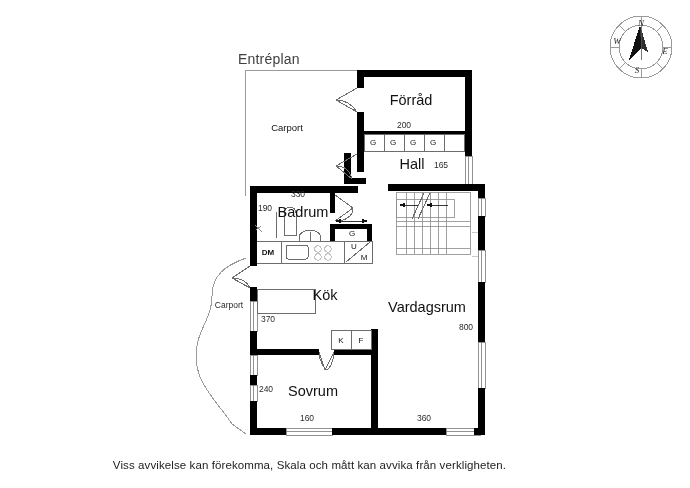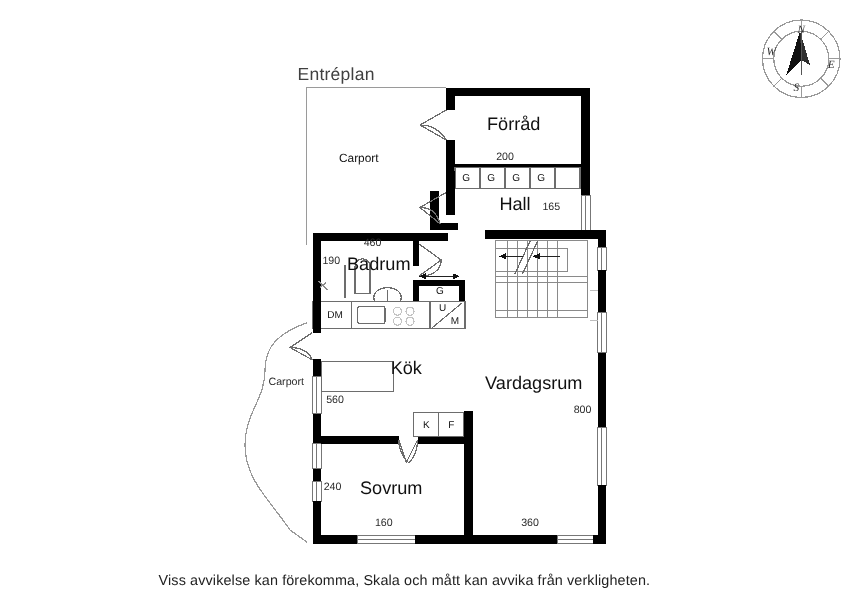--- a/index.html
+++ b/index.html
@@ -25,21 +25,21 @@
     position: absolute;
     left: 238px;
     top: 51px;
     font-size: 14px;
     color: #404040;
     letter-spacing: 0.2px;
     white-space: nowrap;
   }
   .footer-note {
     position: absolute;
-    left: 18px;
+    left: 4px;
     top: 459px;
     width: 611px;
     text-align: center;
     font-size: 11.5px;
     color: #222;
     letter-spacing: 0.1px;
   }
   
   #plan-svg {
     position: absolute;
@@ -330,34 +330,34 @@
   <div class="room-label big" style="left:427px; top:307px;" data-name="room-label-vardagsrum">Vardagsrum</div>
   <div class="room-label big" style="left:313px; top:391px;" data-name="room-label-sovrum">Sovrum</div>
   <div class="room-label small" style="left:229px; top:305px;" data-name="room-label-uteplats">Carport</div>
 
   <style>
     [data-name="room-label-carport"] { font-size: 9.5px !important; }
   </style>
 
   <div class="dim-label" style="left:404px; top:125px;" data-name="dim-forrad-300">200</div>
   <div class="dim-label" style="left:441px; top:165px;" data-name="dim-hall-165">165</div>
-  <div class="dim-label" style="left:298px; top:194px;" data-name="dim-badrum-250">460</div>
+  <div class="dim-label" style="left:298px; top:194px;" data-name="dim-badrum-250">330</div>
   <div class="dim-label" style="left:265px; top:208px;" data-name="dim-badrum-190">190</div>
-  <div class="dim-label" style="left:268px; top:319px;" data-name="dim-kok-370">560</div>
+  <div class="dim-label" style="left:268px; top:319px;" data-name="dim-kok-370">370</div>
   <div class="dim-label" style="left:466px; top:327px;" data-name="dim-vardagsrum-800">800</div>
   <div class="dim-label" style="left:266px; top:389px;" data-name="dim-sovrum-240">240</div>
   <div class="dim-label" style="left:307px; top:418px;" data-name="dim-sovrum-390">160</div>
   <div class="dim-label" style="left:424px; top:418px;" data-name="dim-vardagsrum-360">360</div>
 
   <div class="cab-label" style="left:373px; top:142px;" data-name="closet-g-1">G</div>
   <div class="cab-label" style="left:393px; top:142px;" data-name="closet-g-2">G</div>
   <div class="cab-label" style="left:413px; top:142px;" data-name="closet-g-3">G</div>
   <div class="cab-label" style="left:433px; top:142px;" data-name="closet-g-4">G</div>
   <div class="cab-label" style="left:352px; top:233px;" data-name="closet-g-bad">G</div>
-  <div class="cab-label" style="left:268px; top:252px;" data-name="appliance-dm">DM</div>
+  <div class="cab-label" style="left:268px; top:252px;font-weight:bold;" data-name="appliance-dm">DM</div>
   <div class="cab-label" style="left:354px; top:246px;" data-name="appliance-u">U</div>
   <div class="cab-label" style="left:364px; top:257px;" data-name="appliance-m">M</div>
   <div class="cab-label" style="left:341px; top:340px;" data-name="appliance-k">K</div>
   <div class="cab-label" style="left:361px; top:340px;" data-name="appliance-f">F</div>
 
   <div class="compass-label" style="left:641px; top:23px;" data-name="compass-north-label">N</div>
   <div class="compass-label" style="left:665px; top:51px;" data-name="compass-east-label">E</div>
   <div class="compass-label" style="left:637px; top:70px;" data-name="compass-south-label">S</div>
   <div class="compass-label" style="left:617px; top:41px;" data-name="compass-west-label">W</div>
 

